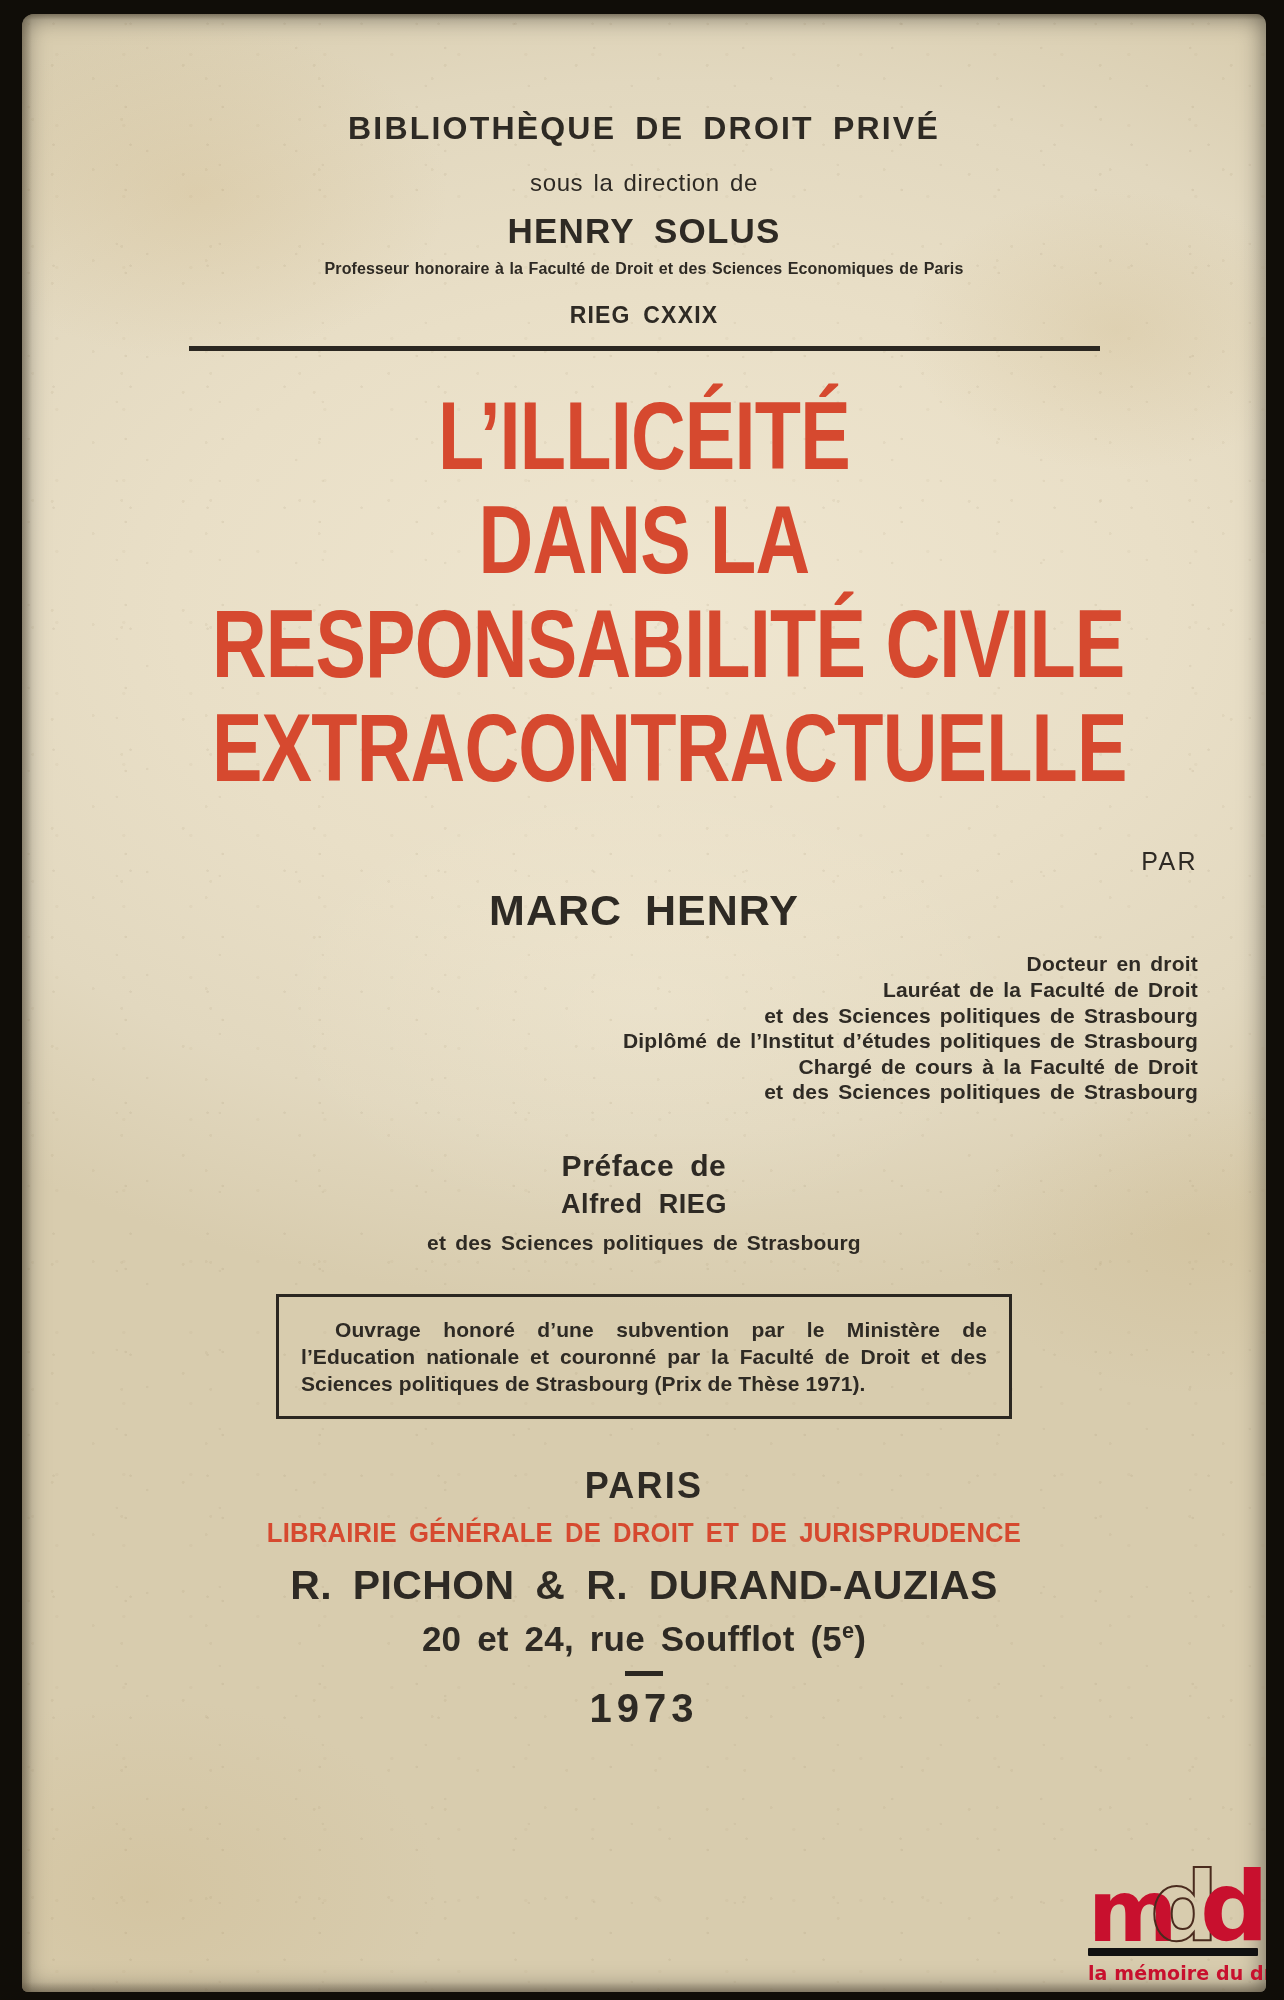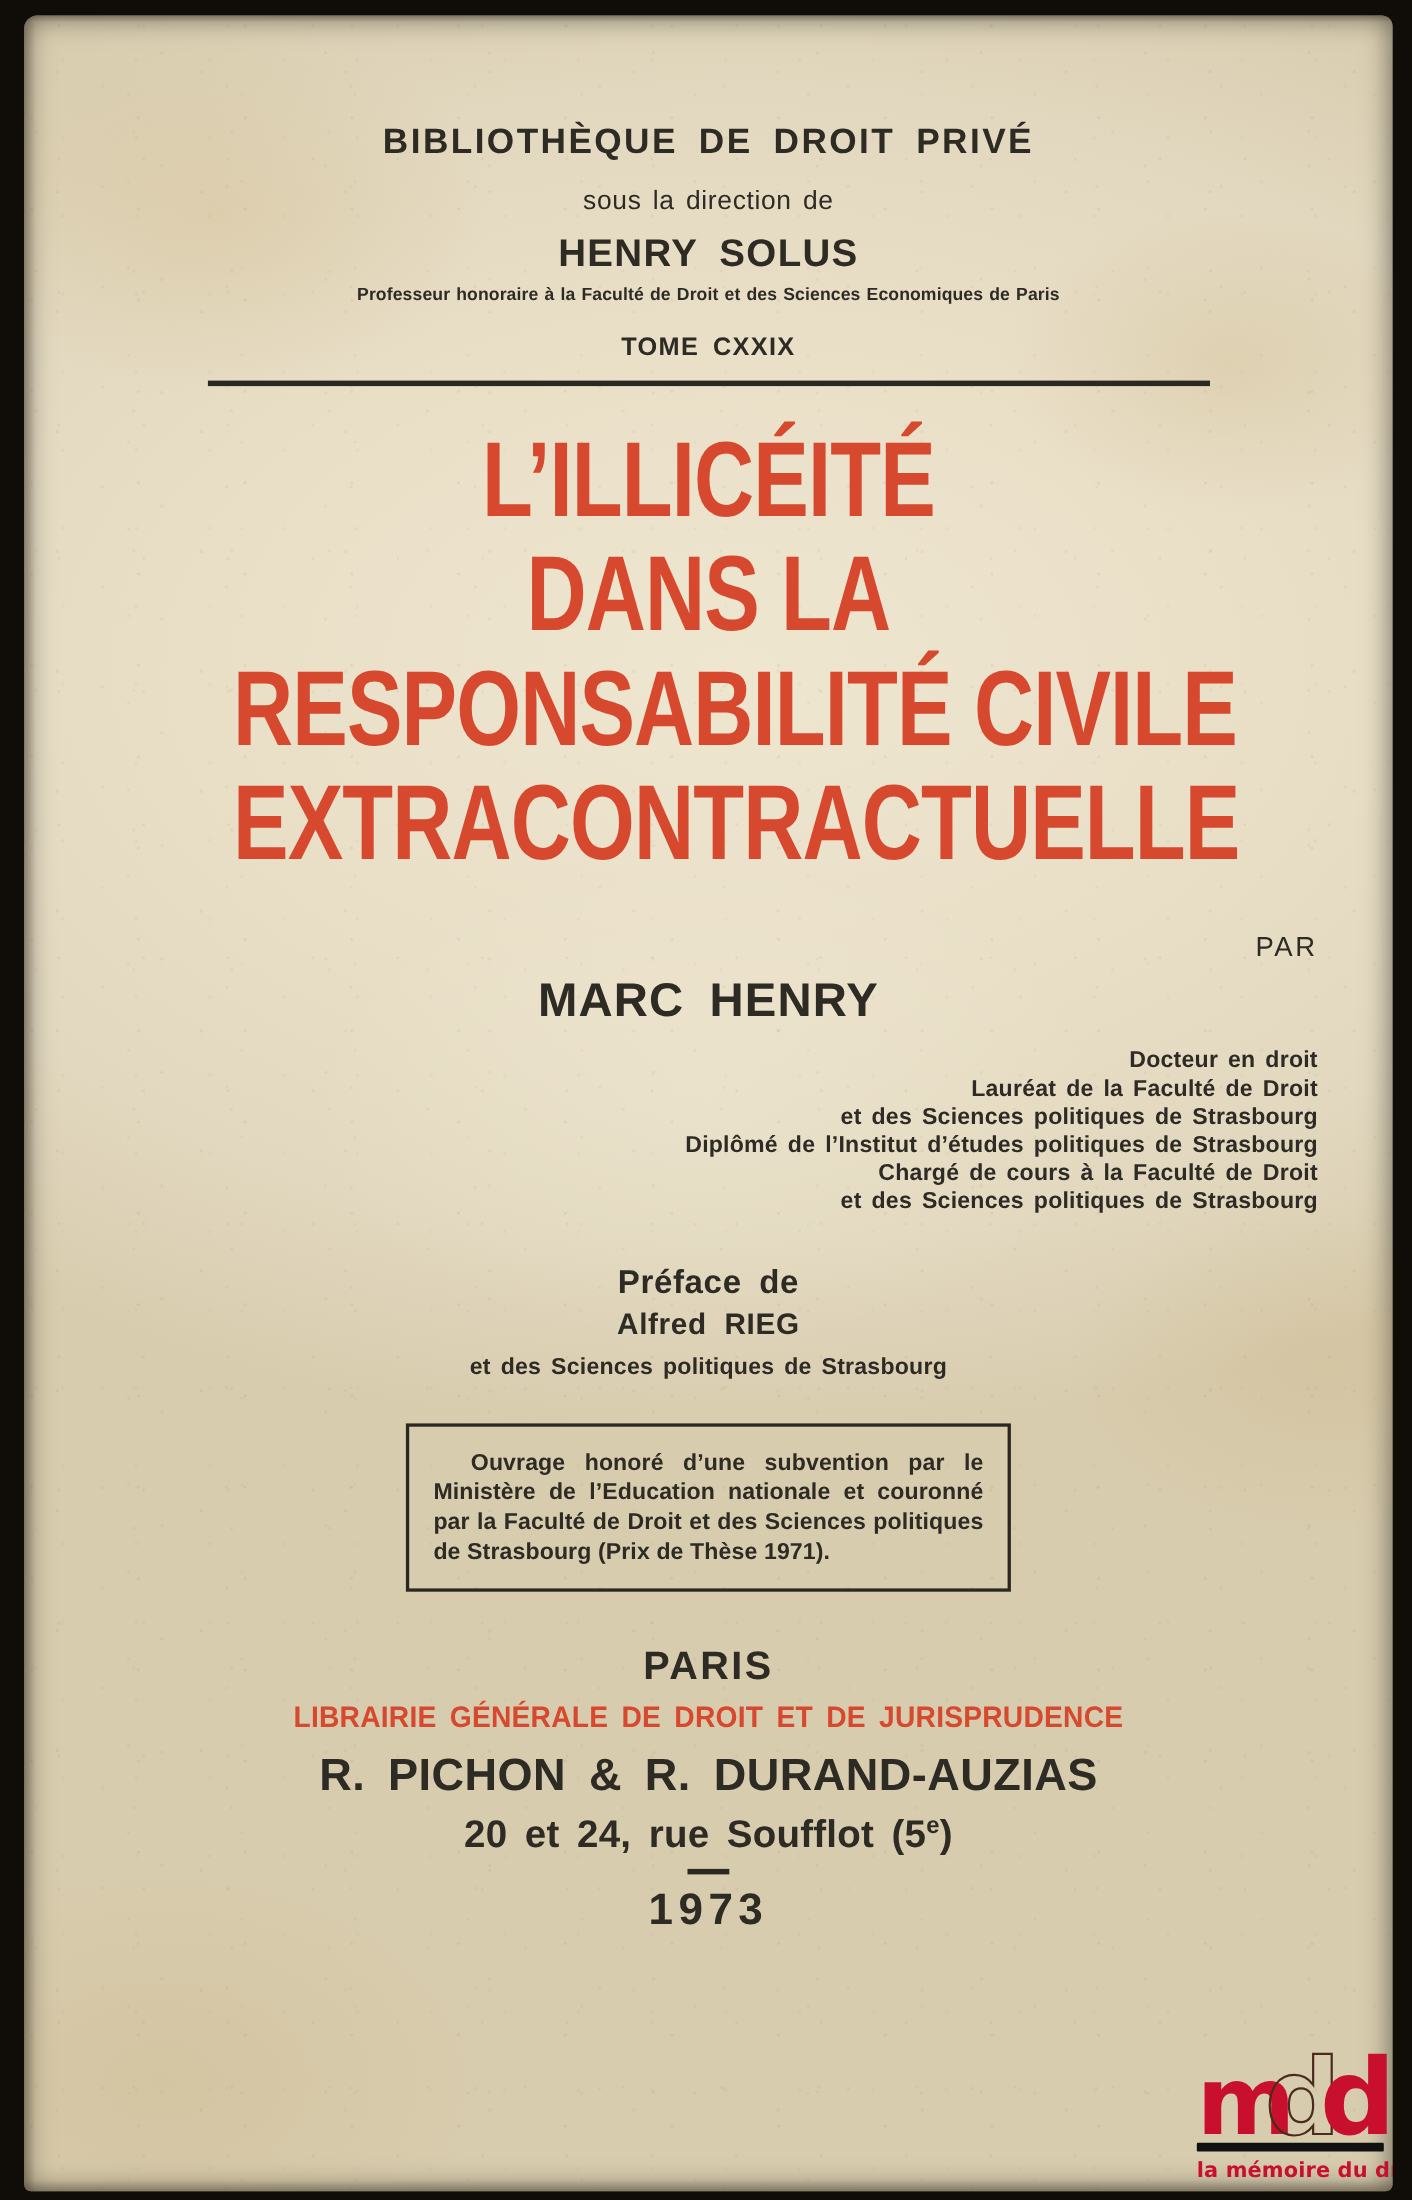--- a/index.html
+++ b/index.html
@@ -191,21 +191,21 @@
     font-size: 27px;
     font-weight: 700;
     letter-spacing: .6px;
     word-spacing: 8px;
   }
   #preface-credentials { margin-top: 10px; }
 
   
   #note-box {
     margin: 38px auto 0;
-    width: 550px;
+    width: 736px;
     box-sizing: border-box;
     border: 3px solid #2b2721;
     padding: 19px 22px 19px 22px;
     text-align: justify;
   }
   #note-box p {
     margin: 0;
     font-size: 21px;
     font-weight: 600;
     line-height: 1.30;
@@ -339,21 +339,21 @@
     <div id="content">
 
       <div id="series-title" class="ink">BIBLIOTHÈQUE DE DROIT PRIVÉ</div>
 
       <div id="direction-line" class="ink">sous la direction de</div>
 
       <div id="director-name" class="ink">HENRY SOLUS</div>
 
       <div id="director-role" class="ink">Professeur honoraire à la Faculté de Droit et des Sciences Economiques de Paris</div>
 
-      <div id="tome-line" class="ink">TOME CXXIX</div>
+      <div id="tome-line" class="ink">RIEG CXXIX</div>
 
       <div id="rule"></div>
 
       <div id="main-title">
         <span id="t1" class="tline">L’ILLICÉITÉ</span>
         <span id="t2" class="tline">DANS LA</span>
         <span id="t3" class="tline">RESPONSABILITÉ CIVILE</span>
         <span id="t4" class="tline">EXTRACONTRACTUELLE</span>
       </div>
 

